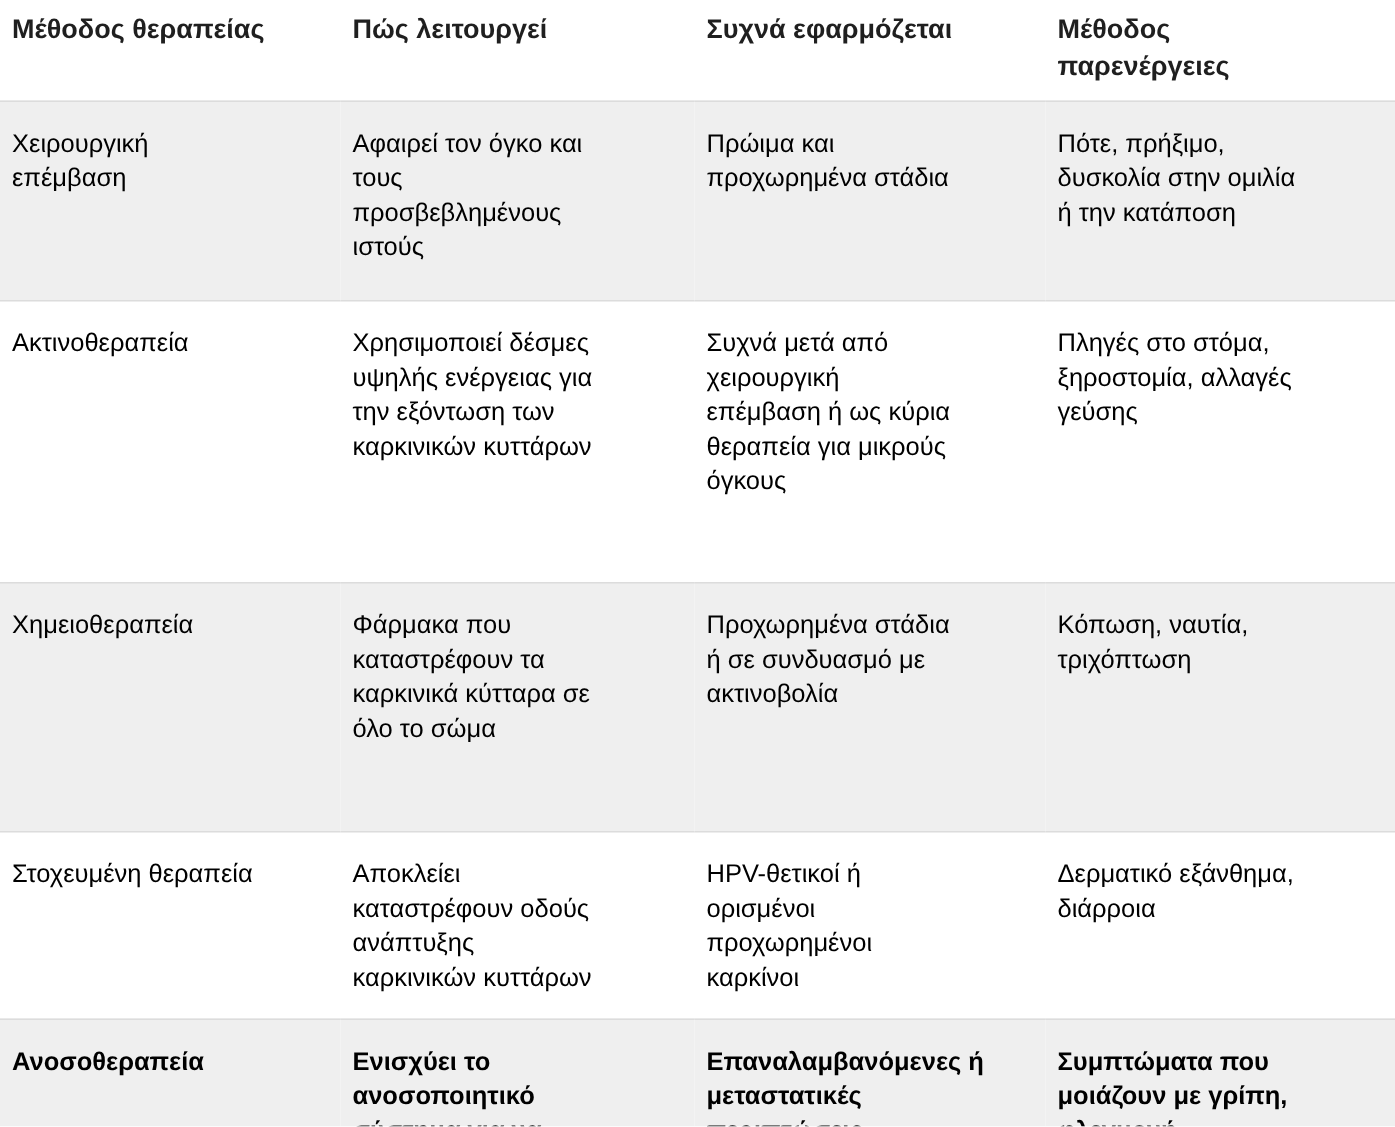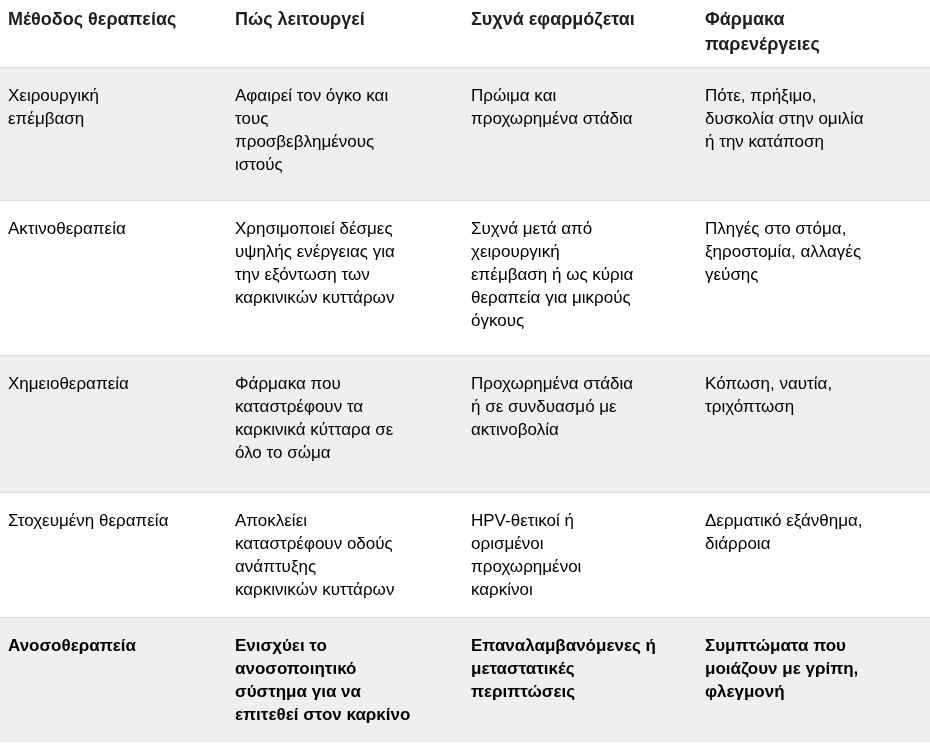--- a/index.html
+++ b/index.html
@@ -41,43 +41,43 @@
   }
   .treatment-table tbody td {
     font-size: 17px;
     font-weight: 400;
     line-height: 23px;
     color: #000000;
   }
   .treatment-table tbody tr:nth-child(odd) { background: #efefef; }
   .treatment-table tbody tr:nth-child(even) { background: #ffffff; }
   .treatment-table tbody tr:nth-child(1) { height: 133px; }
-  .treatment-table tbody tr:nth-child(2) { height: 155px; }
-  .treatment-table tbody tr:nth-child(3) { height: 137px; }
+  .treatment-table tbody tr:nth-child(2) { height: 188px; }
+  .treatment-table tbody tr:nth-child(3) { height: 166px; }
   .treatment-table tbody tr:nth-child(4) { height: 122px; }
   .treatment-table tbody tr:nth-child(5) { height: 123px; }
   .treatment-table tbody tr:last-child td { border-bottom: none; font-weight: bold; }
 </style>
 </head>
 <body>
 
 <div class="table-wrap">
   <table class="treatment-table">
     <colgroup>
       <col style="width:227px">
       <col style="width:236px">
       <col style="width:234px">
       <col style="width:233px">
     </colgroup>
     <thead>
       <tr>
         <th>Μέθοδος θεραπείας</th>
         <th>Πώς λειτουργεί</th>
         <th>Συχνά εφαρμόζεται</th>
-        <th>Φάρμακα
+        <th>Μέθοδος
 παρενέργειες</th>
       </tr>
     </thead>
     <tbody>
       <tr>
         <td>Χειρουργική
 επέμβαση</td>
         <td>Αφαιρεί τον όγκο και
 τους
 προσβεβλημένους

